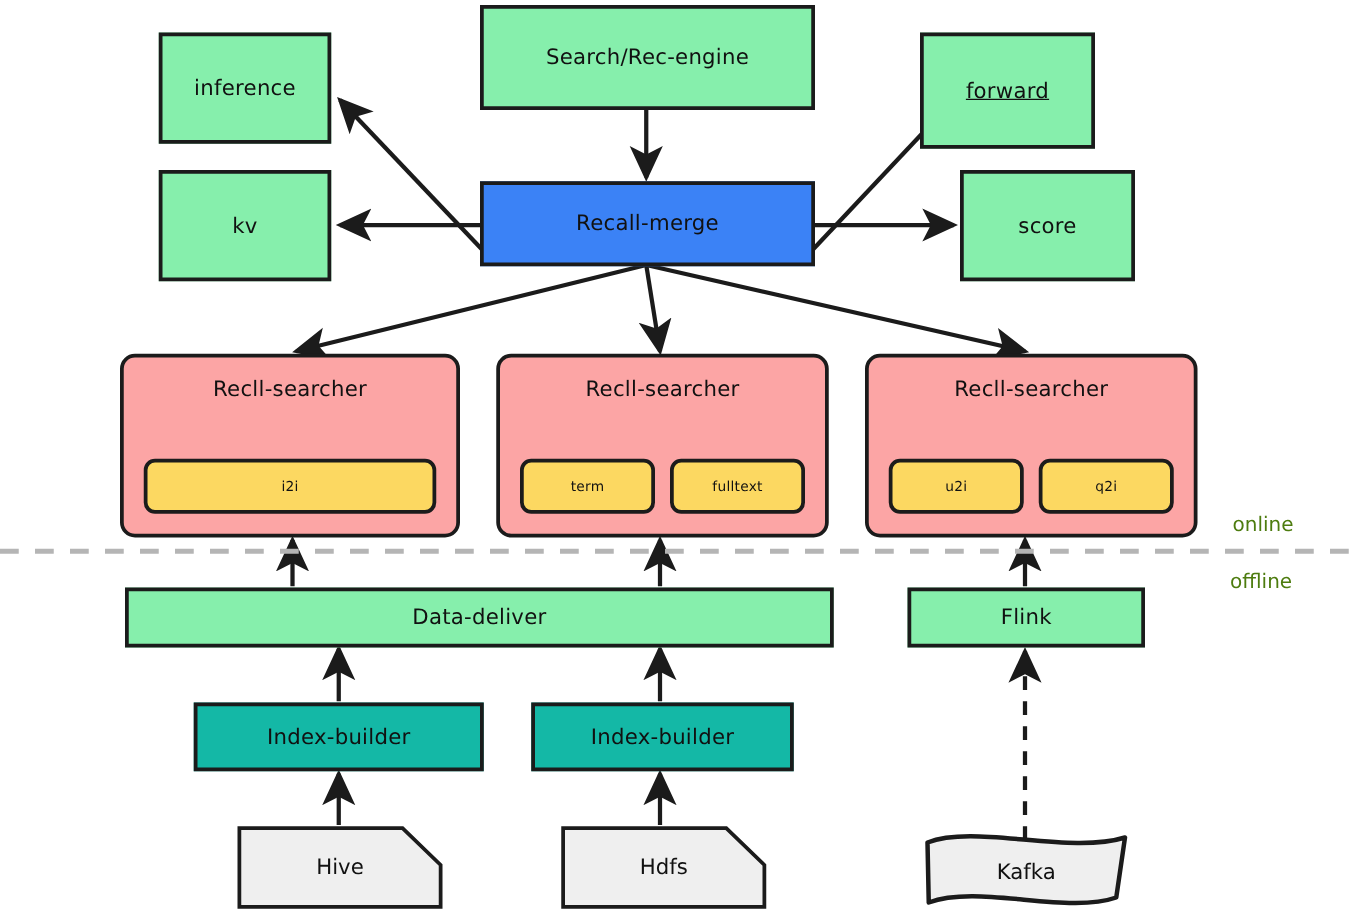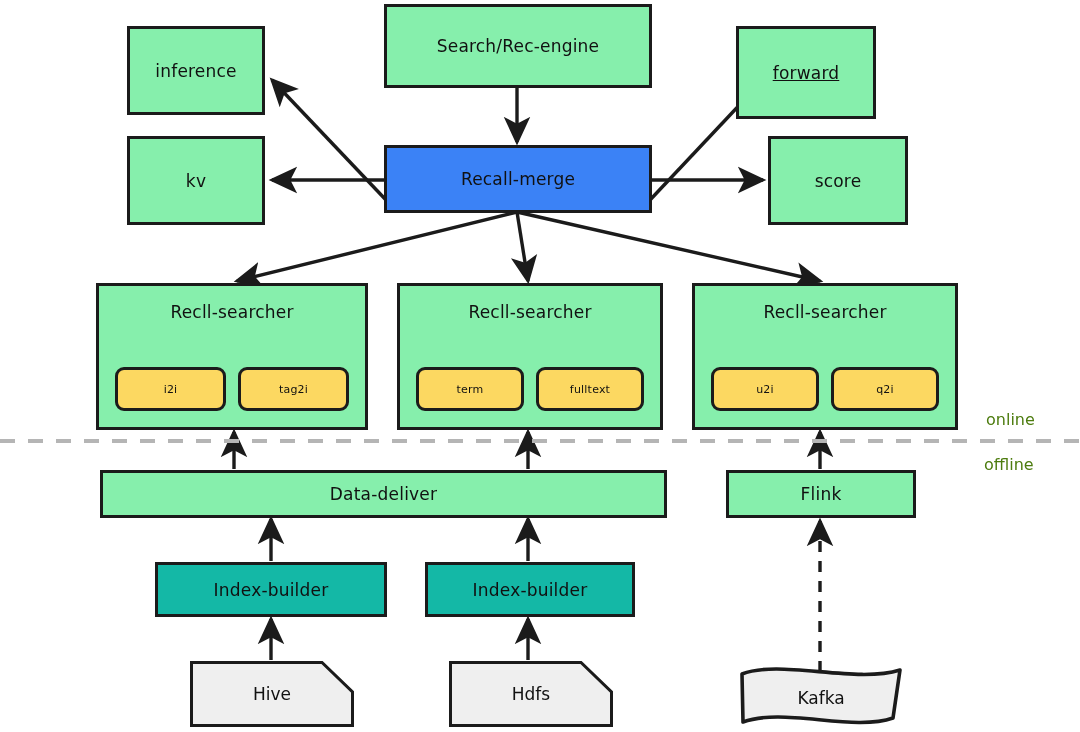--- a/index.html
+++ b/index.html
@@ -36,23 +36,24 @@
     justify-content: center;
     text-align: center;
     color: #111111;
     font-size: 17px;
     letter-spacing: .2px;
     z-index: 3;
   }
   .node-accent-blue { background: #3b82f6; }
   .node-accent-green { background: #14b8a6; }
   .node-group {
-    background: #86efac;
+    background: #fca5a5;
     display: block;
     padding: 0;
+    border-radius: 12px;
   }
   .group-title {
     position: absolute;
     left: 0;
     right: 0;
     top: 16px;
     text-align: center;
     font-size: 17px;
     color: #111111;
   }
@@ -172,21 +173,20 @@
   </div>
 
   <div class="node" style="left:768px; top:136px; width:140px; height:89px;">
     <span>score</span>
   </div>
 
   <div class="node node-group" style="left:96px; top:283px; width:272px; height:147px;">
     <div class="group-title">Recll-searcher</div>
     <div class="pill-row">
       <div class="pill">i2i</div>
-      <div class="pill">tag2i</div>
     </div>
   </div>
 
   <div class="node node-group" style="left:397px; top:283px; width:266px; height:147px;">
     <div class="group-title">Recll-searcher</div>
     <div class="pill-row">
       <div class="pill">term</div>
       <div class="pill">fulltext</div>
     </div>
   </div>

